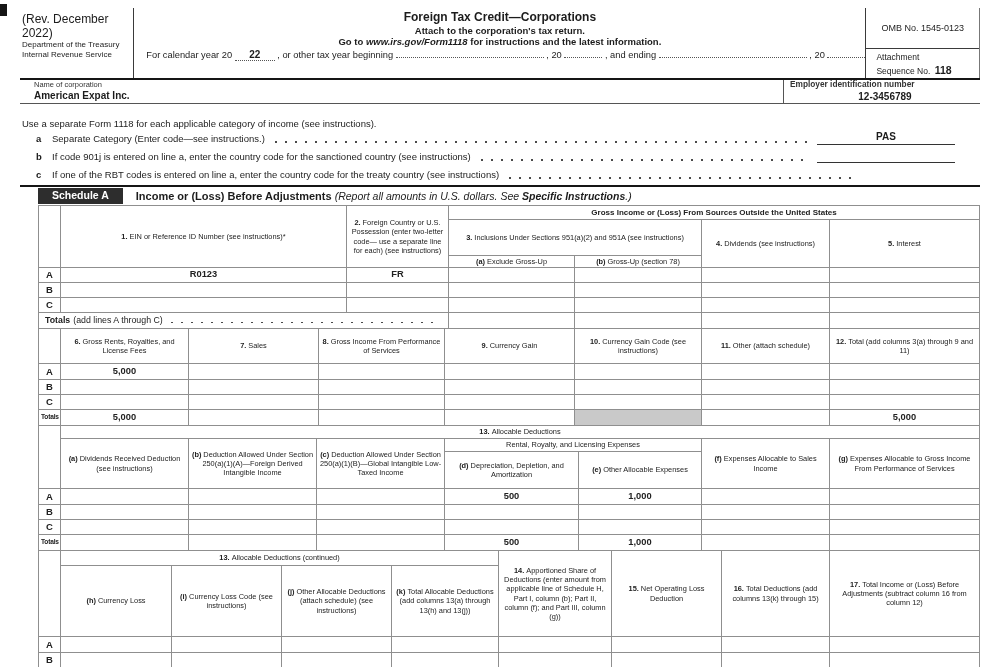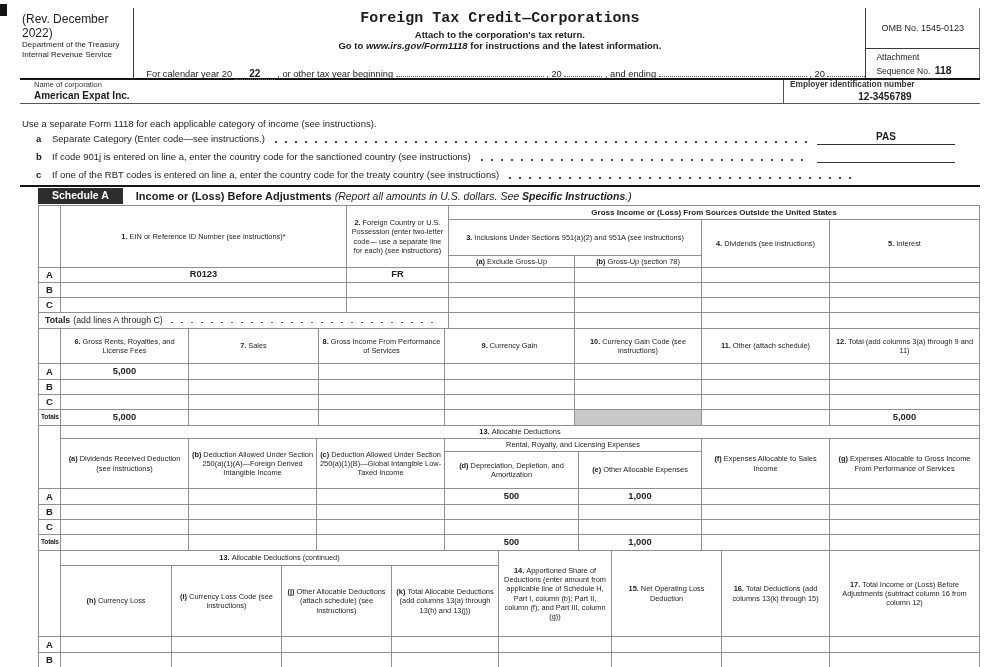--- a/index.html
+++ b/index.html
@@ -13,25 +13,25 @@
 
   
   .hdr{display:flex;margin:8px 20px 0 20px;border-bottom:2.5px solid #151515;height:70px;}
   .hdr-left{width:150px;border-right:1.5px solid #3a3a3a;padding:2px 4px 0 2px;box-sizing:border-box;}
   .form-line{display:flex;align-items:flex-end;line-height:1;margin-top:6px;}
   .form-word{font-size:9px;padding-bottom:2px;}
   .form-num{font-size:27px;font-weight:bold;letter-spacing:1px;margin-left:3px;}
   .rev{font-size:12px;margin-top:2px;}
   .dept{font-size:8px;line-height:1.2;}
   .hdr-mid{flex:1;text-align:center;box-sizing:border-box;padding-top:3px;}
-  .title{font-size:15px;font-weight:bold;line-height:1.1;font-family:Liberation Mono, monospace;}
+  .title{font-size:12px;font-weight:bold;line-height:1.1;}
   .attach{font-size:9.5px;font-weight:bold;margin-top:1px;}
   .goto{font-size:9.5px;font-weight:bold;}
   .goto-url{font-style:italic;}
-  .calline{font-size:9.3px;text-align:left;padding-left:12px;margin-top:16px;white-space:nowrap;}
+  .calline{font-size:9.3px;text-align:left;padding-left:12px;margin-top:1px;white-space:nowrap;}
   .blank{display:inline-block;border-bottom:1px dotted #555;height:9px;vertical-align:baseline;}
   .w150{width:148px;}
   .w38{width:38px;}
   .blank-sm{display:inline-block;width:40px;border-bottom:1px dotted #555;text-align:center;font-weight:bold;font-size:10px;}
   .hdr-right{width:152px;border-left:1.5px solid #3a3a3a;border-right:1px solid #777;display:flex;flex-direction:column;box-sizing:border-box;}
   .omb{height:40px;border-bottom:1.5px solid #3a3a3a;font-size:9px;display:flex;align-items:center;justify-content:center;}
   .attach-box{flex:1;font-size:8.5px;line-height:1.35;padding:3px 0 0 10px;}
   .seq-no{font-weight:bold;font-size:10.5px;margin-left:2px;}
 
   

